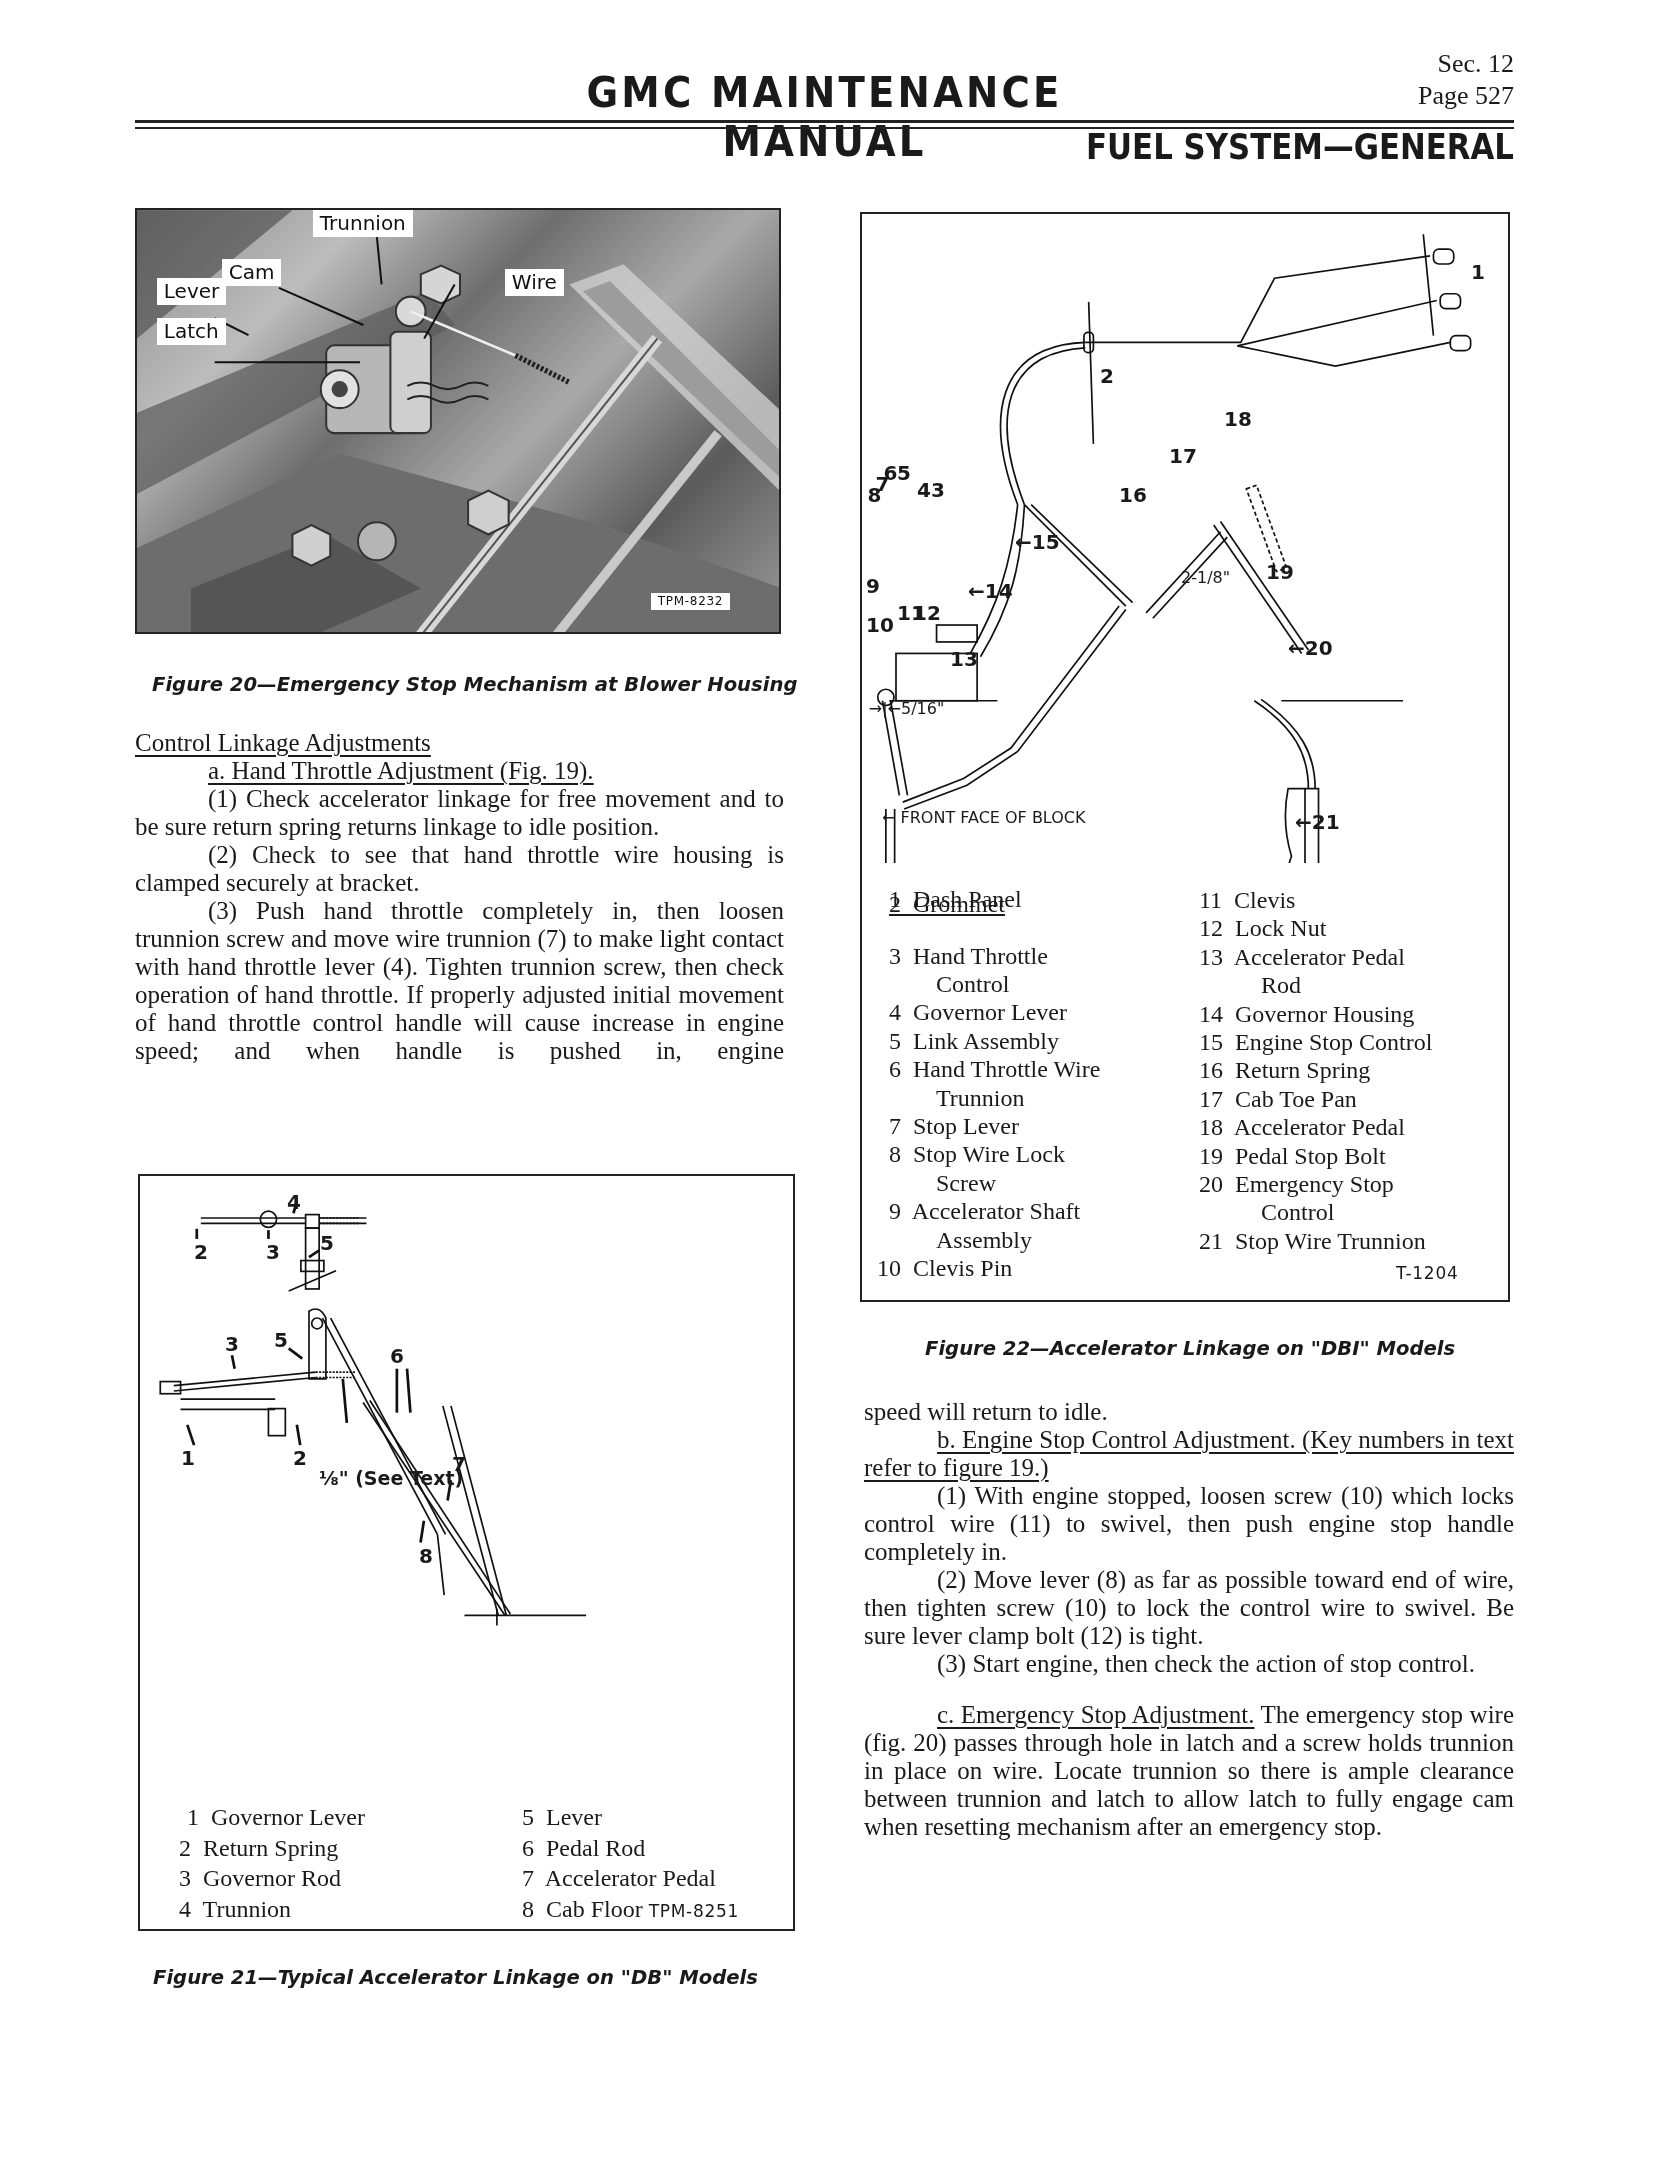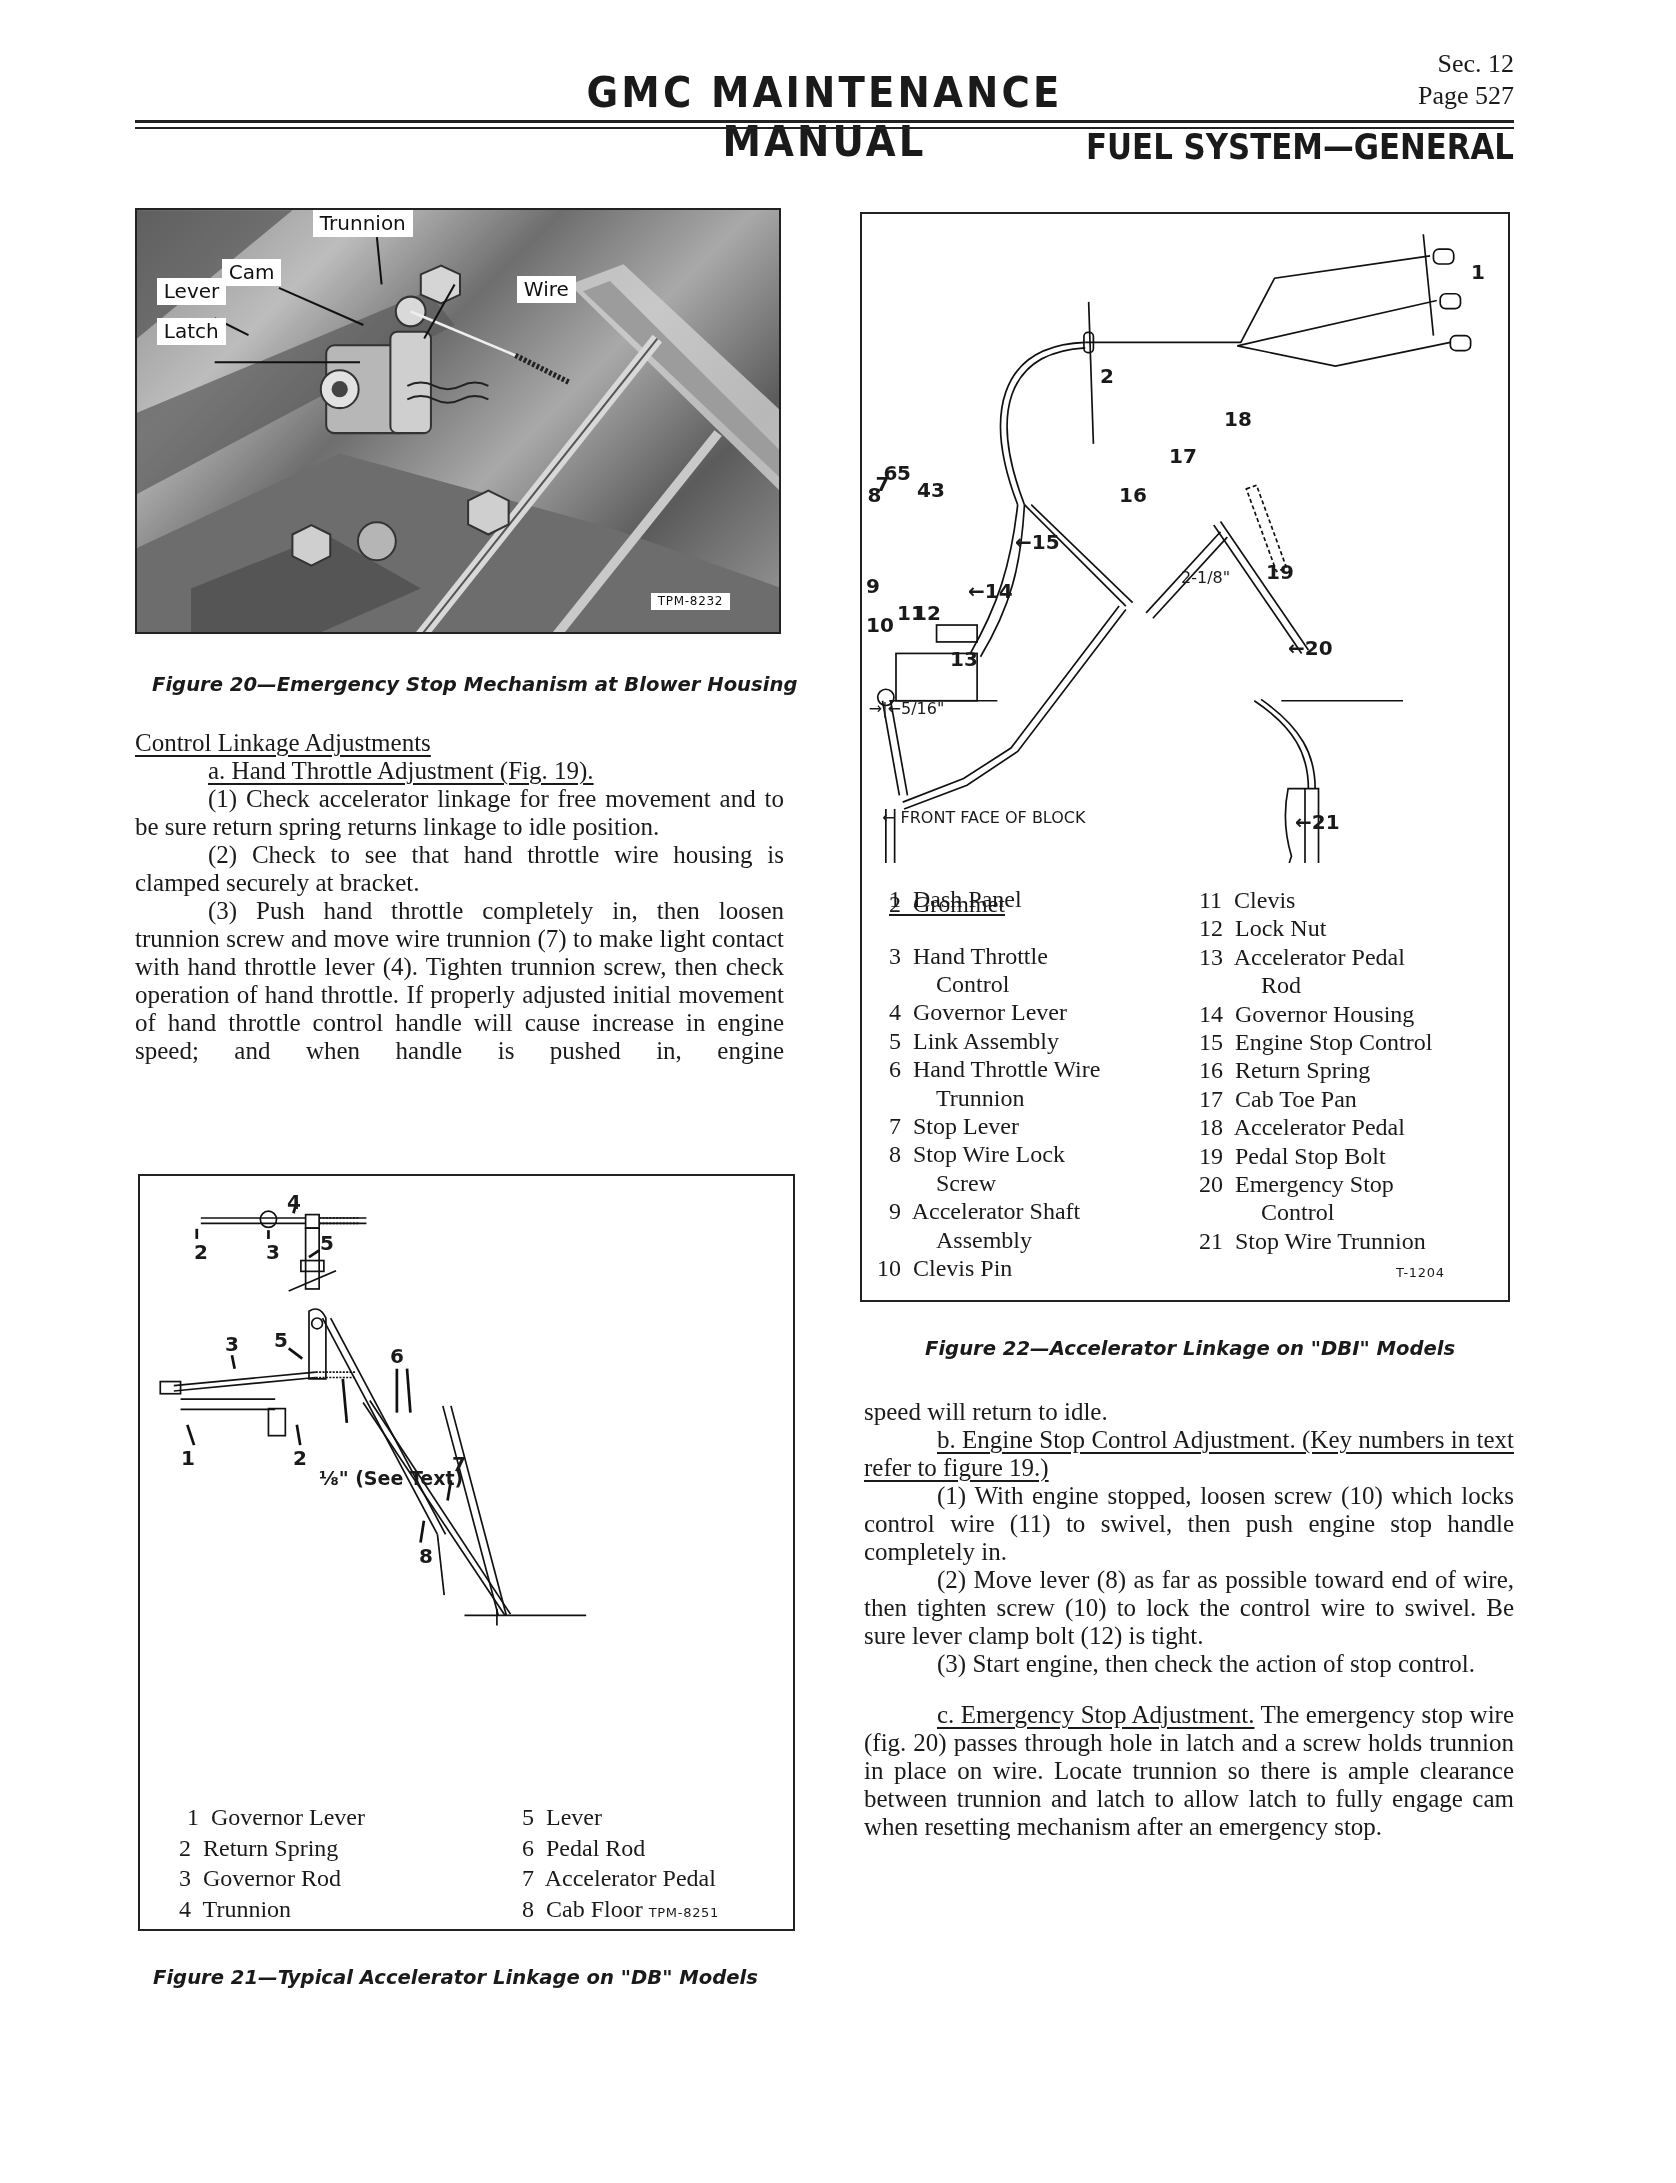--- a/index.html
+++ b/index.html
@@ -24,21 +24,21 @@
 
   .para { font-size:25px; line-height:28px; text-align:justify; }
   .para p { margin:0; }
   .indent { text-indent:73px; }
   .ul { text-decoration:underline; text-decoration-thickness:2px; text-underline-offset:4px; }
 
   .figbox { border:2px solid #222; box-sizing:border-box; background:#fff; }
   .legend { font-size:24px; line-height:28px; }
   .legend .row { position:absolute; white-space:nowrap; }
   .legend .num { display:inline-block; text-align:right; }
-  .code-small { font-family:"DejaVu Sans",sans-serif; font-size:13px; letter-spacing:0.7px; }
+  .code-small { font-family:"DejaVu Sans",sans-serif; font-size:17px; letter-spacing:0.7px; }
   .lbl { font-family:"DejaVu Sans",sans-serif; font-weight:bold; font-size:20px; }
 </style>
 </head>
 <body>
 
 <div class="abs hdr-title">GMC MAINTENANCE MANUAL</div>
 <div class="abs sec">Sec. 12</div>
 <div class="abs pg">Page 527</div>
 <div class="abs rule1"></div>
 <div class="abs rule2"></div>
@@ -83,21 +83,21 @@
       <line x1="210" y1="115" x2="335" y2="170"></line>
       <line x1="115" y1="160" x2="165" y2="185"></line>
       <line x1="115" y1="225" x2="330" y2="225"></line>
       <line x1="470" y1="110" x2="425" y2="190"></line>
     </g>
   </svg>
   <div class="callout" style="left:176px;top:0px;">Trunnion</div>
   <div class="callout" style="left:85px;top:49px;">Cam</div>
   <div class="callout" style="left:20px;top:68px;">Lever</div>
   <div class="callout" style="left:20px;top:108px;">Latch</div>
-  <div class="callout" style="left:380px;top:59px;margin-top:7px;">Wire</div>
+  <div class="callout" style="left:368px;top:59px;">Wire</div>
   <div class="callout code-small" style="left:514px;top:383px;font-size:12px;">TPM-8232</div>
 </div>
 <div class="abs fig-caption" style="left:152px;top:673px;">Figure 20—Emergency Stop Mechanism at Blower Housing</div>
 
 <div class="abs para" style="left:135px;top:729px;width:649px;">
   <p><span class="ul">Control Linkage Adjustments</span></p>
   <p class="indent"><span class="ul">a.  Hand Throttle Adjustment (Fig. 19).</span></p>
   <p class="indent">(1) Check accelerator linkage for free movement and to be sure return spring returns linkage to idle position.</p>
   <p class="indent">(2) Check to see that hand throttle wire housing is clamped securely at bracket.</p>
   <p class="indent" style="text-align-last:justify;">(3) Push hand throttle completely in, then loosen trunnion screw and move wire trunnion (7) to make light contact with hand throttle lever (4). Tighten trunnion screw, then check operation of hand throttle. If properly adjusted initial movement of hand throttle control handle will cause increase in engine speed; and when handle is pushed in, engine</p>

